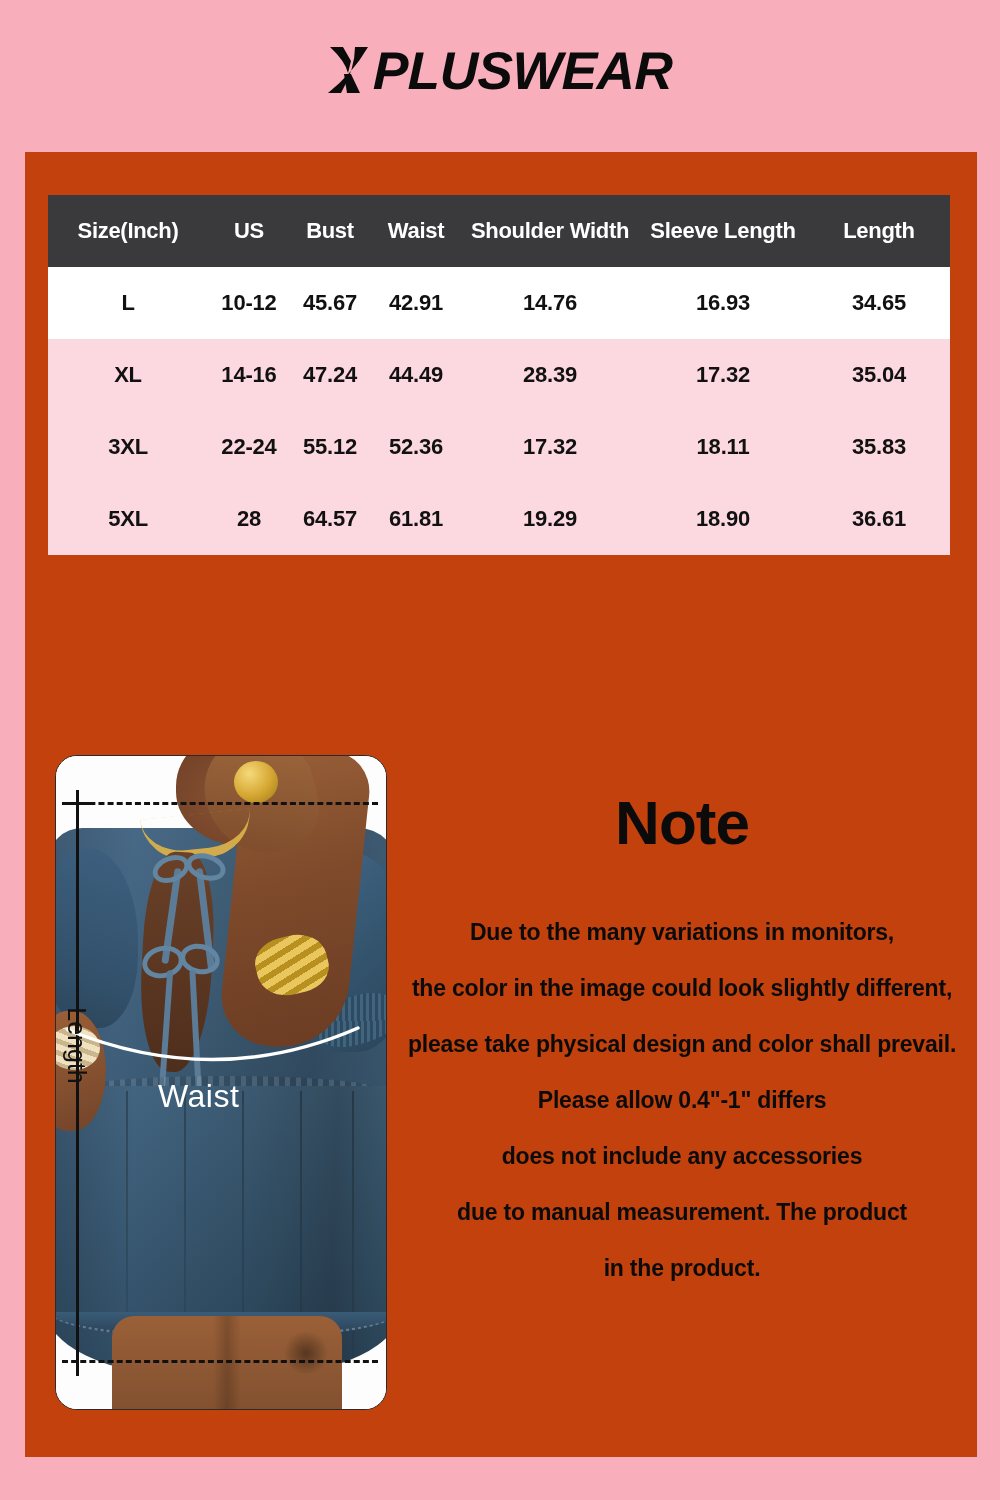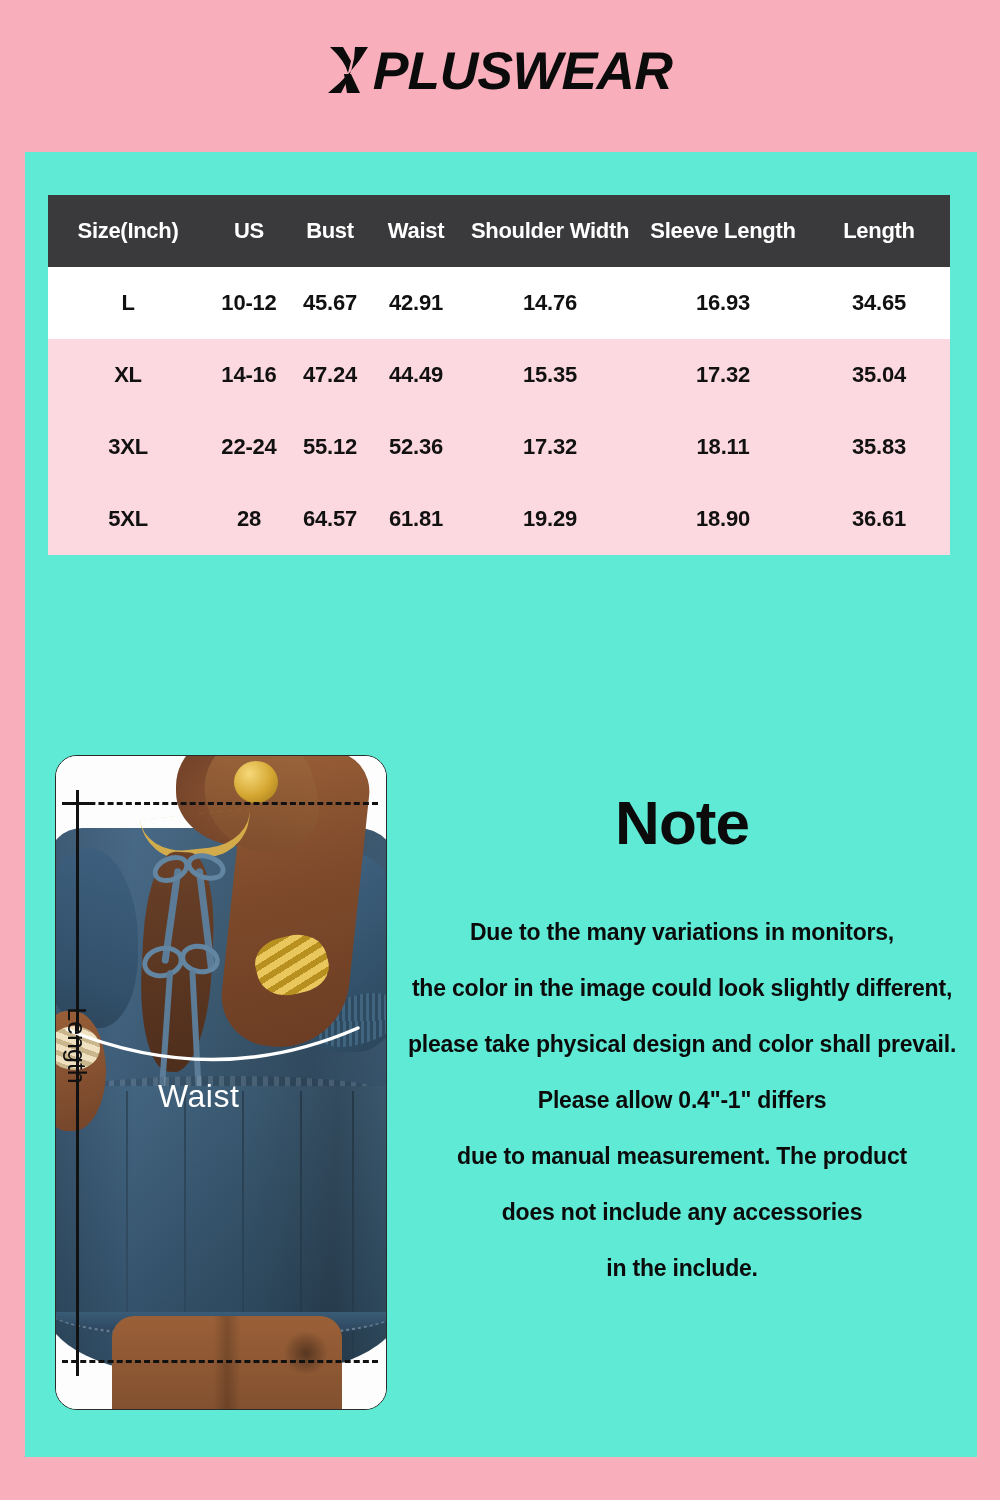--- a/index.html
+++ b/index.html
@@ -29,21 +29,21 @@
     font-size:53px; font-weight:900; font-style:italic;
     letter-spacing:-0.5px; color:#0B0B0B;
     font-family:"Liberation Sans", sans-serif;
     transform:skewX(-1deg);
   }
 
   
   .card{
     position:absolute; left:25px; top:152px;
     width:952px; height:1305px;
-    background:#5eead4;
+    background:#c2410c;
   }
 
   
   .table{
     position:absolute; left:23px; top:43px;
     width:902px;
   }
   .trow{ display:flex; width:902px; align-items:center; }
   .trow.head{
     background:#3A3A3C; height:72px;
@@ -305,21 +305,21 @@
         <div class="cell c4">14.76</div>
         <div class="cell c5">16.93</div>
         <div class="cell c6">34.65</div>
       </div>
 
       <div class="trow pink">
         <div class="cell c0">XL</div>
         <div class="cell c1">14-16</div>
         <div class="cell c2">47.24</div>
         <div class="cell c3">44.49</div>
-        <div class="cell c4">15.35</div>
+        <div class="cell c4">28.39</div>
         <div class="cell c5">17.32</div>
         <div class="cell c6">35.04</div>
       </div>
 
 
       <div class="trow pink">
         <div class="cell c0">3XL</div>
         <div class="cell c1">22-24</div>
         <div class="cell c2">55.12</div>
         <div class="cell c3">52.36</div>
@@ -401,21 +401,21 @@
         </div>
       </div>
 
       <div class="note">
         <div class="note-title">Note</div>
         <div class="note-lines">
           <div class="note-line">Due to the many variations in monitors,</div>
           <div class="note-line">the color in the image could look slightly different,</div>
           <div class="note-line">please take physical design and color shall prevail.</div>
           <div class="note-line">Please allow 0.4"-1" differs</div>
+          <div class="note-line">does not include any accessories</div>
           <div class="note-line">due to manual measurement. The product</div>
-          <div class="note-line">does not include any accessories</div>
-          <div class="note-line">in the include.</div>
+          <div class="note-line">in the product.</div>
         </div>
       </div>
 
     </div>
   </div>
 </div>
 
 </body></html>

